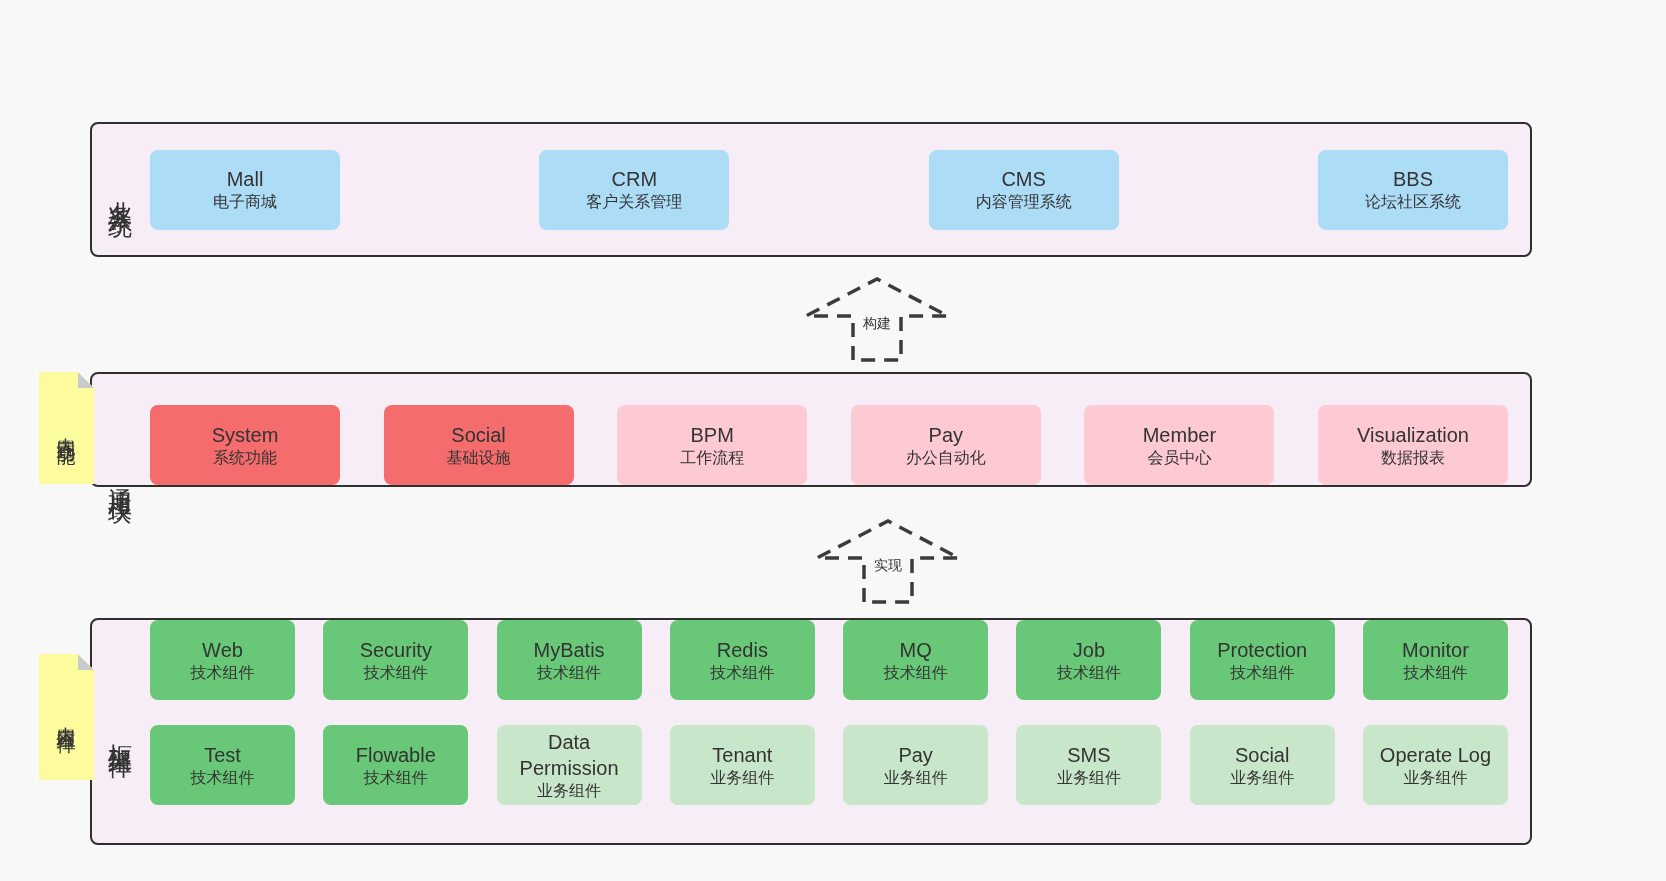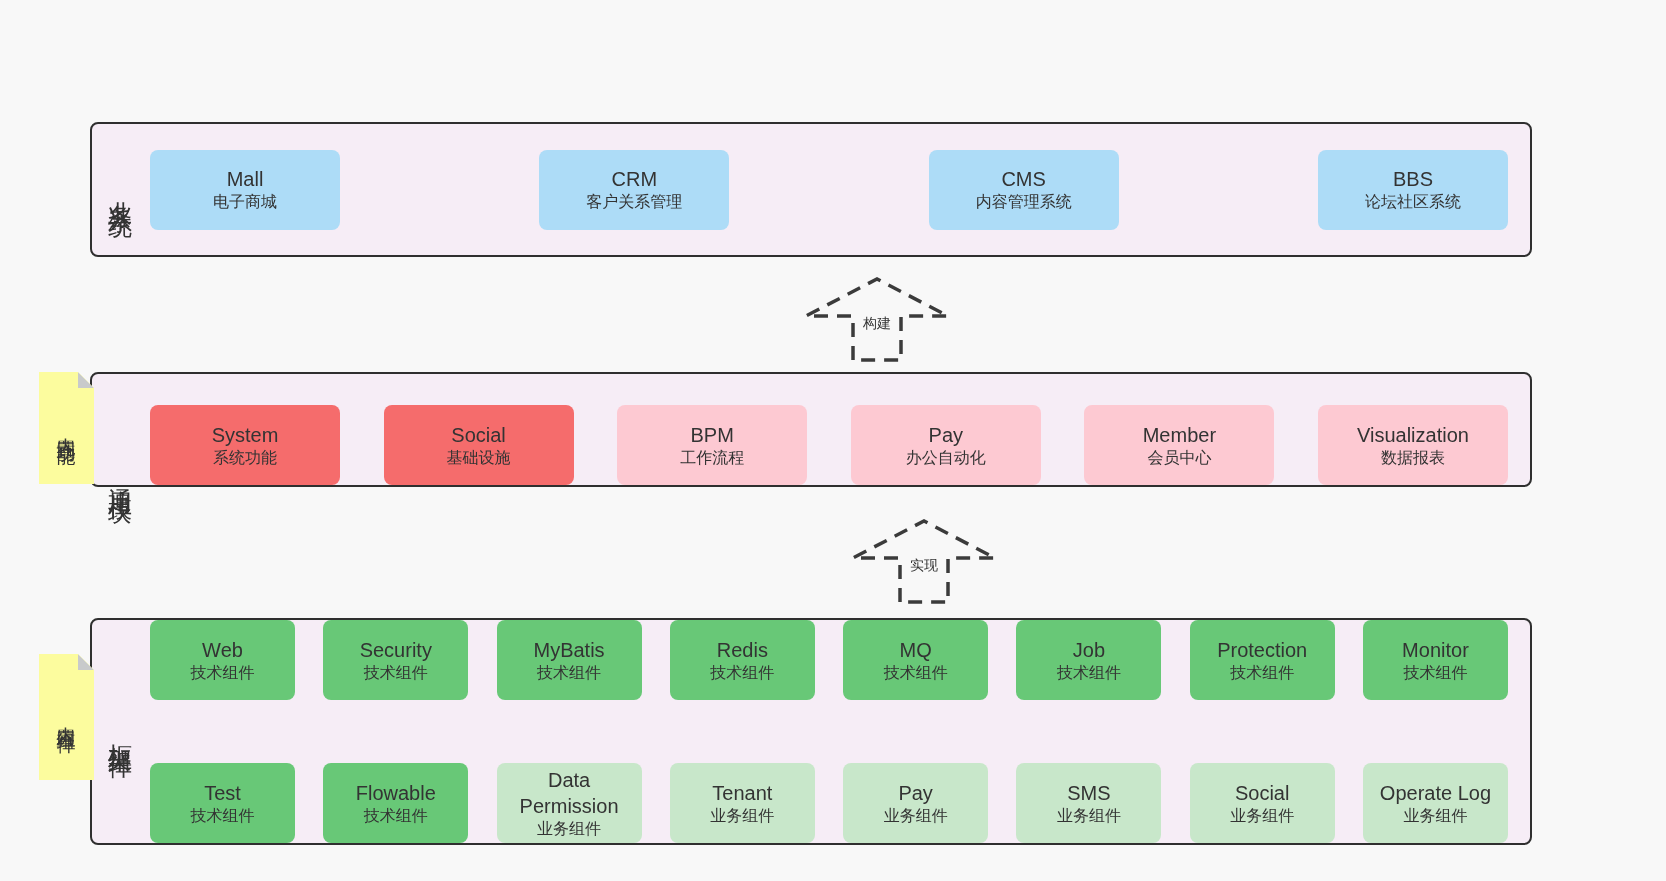--- a/index.html
+++ b/index.html
@@ -45,21 +45,21 @@
     display:flex;
     justify-content:space-between;
     align-items:center;
     margin-left:2px;
     margin-right:22px;
   }
   .boxes-col{
     flex:1;
     display:flex;
     flex-direction:column;
-    justify-content:space-between;
+    justify-content:flex-start;
     gap:25px;
     margin-right:22px;
   }
   .boxes-col .boxes{flex:none;margin-right:0;}
 
   
   .box{
     box-sizing:border-box;
     height:80px;
     border-radius:8px;
@@ -92,21 +92,21 @@
   .arrow-label{
     position:absolute;
     left:50%;top:38px;
     transform:translateX(-50%);
     background:var(--page-bg,#f8f8f8);
     padding:1px 3px;
     font-size:14px;
     white-space:nowrap;
   }
   .arrow-build{left:802px;top:276px;}
-  .arrow-implement{left:849px;top:518px;}
+  .arrow-implement{left:813px;top:518px;}
 
   
   .note{
     position:absolute;
     box-sizing:border-box;
     width:55px;
     background:var(--yellow,#fcfc9e);
     clip-path:polygon(0 0,calc(100% - 16px) 0,100% 16px,100% 100%,0 100%);
     display:flex;align-items:center;justify-content:center;
   }

